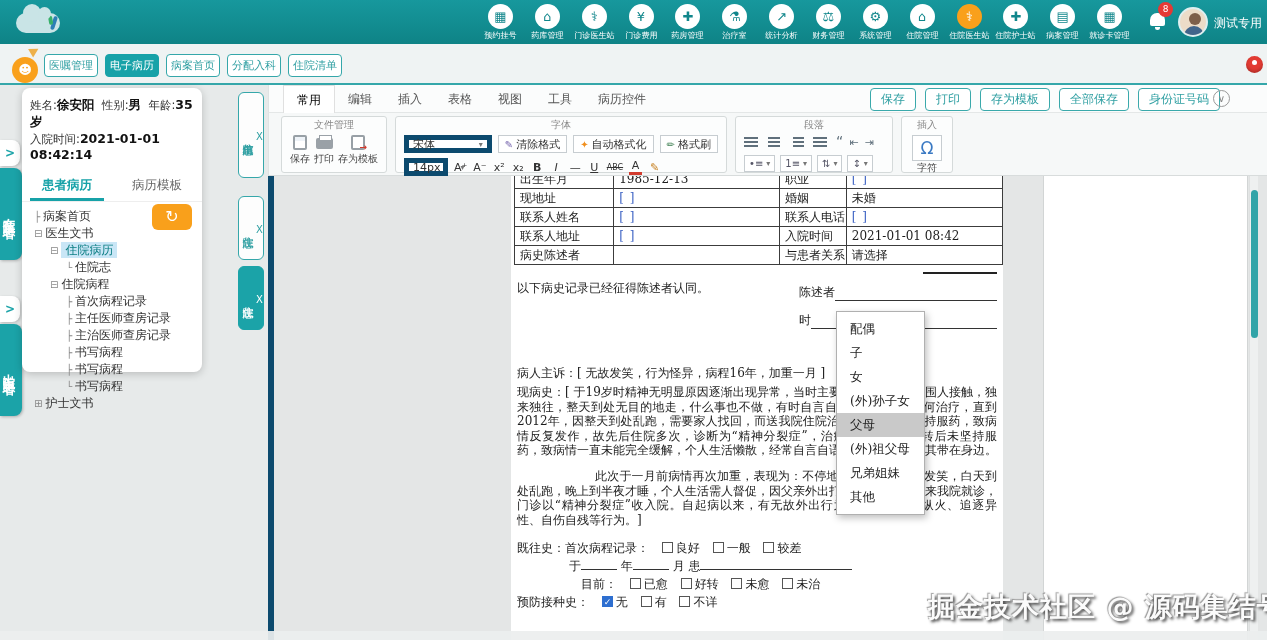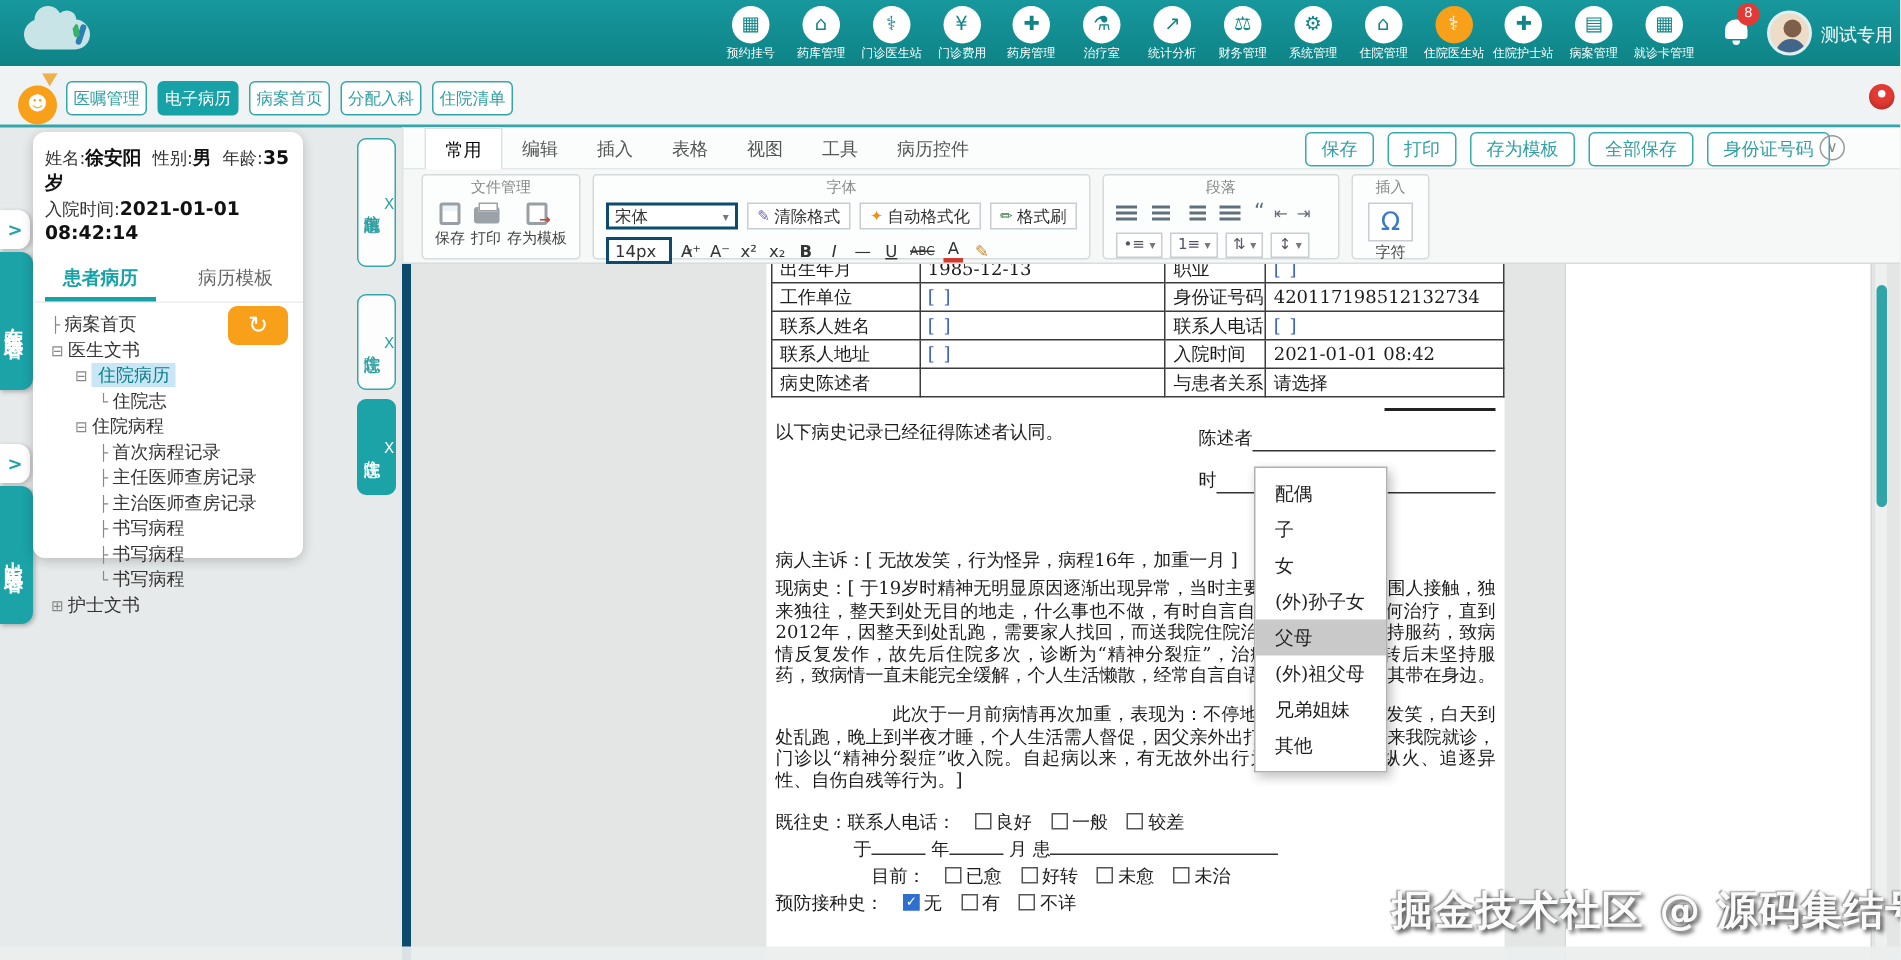--- a/index.html
+++ b/index.html
@@ -77,21 +77,21 @@
   .gtitle{text-align:center;font-size:10px;color:#888;padding-top:1px;}
   .g1{left:12px;width:106px;} .g2{left:126px;width:332px;} .g3{left:466px;width:158px;} .g4{left:632px;width:52px;}
   .g1row{display:flex;justify-content:space-around;padding:3px 6px 0;}
   .rbi{text-align:center;font-size:10px;color:#444;cursor:pointer;}
   .ic-doc{width:14px;height:15px;border:2px solid #98a0a6;border-radius:2px;margin:0 auto 2px;background:linear-gradient(#eef3f8 35%,#fff 35%);}
   .ic-print{width:17px;height:11px;background:#9aa1a7;border-radius:2px;margin:3px auto 3px;position:relative;}
   .ic-print::before{content:"";position:absolute;left:3px;top:-3px;width:11px;height:4px;background:#fff;border:1px solid #9aa1a7;}
   .ic-tpl{width:14px;height:15px;border:2px solid #98a0a6;border-radius:2px;margin:0 auto 2px;position:relative;background:#fff;}
   .ic-tpl::after{content:"→";position:absolute;right:-4px;bottom:-4px;color:#d23b2e;font-size:9px;font-weight:bold;}
   .frow{display:flex;align-items:center;gap:6px;padding:3px 8px 0;}
-  .fsel{height:18px;border:2px solid #0c4a6e;background:#fff;font-size:11px;color:#333;padding:1px 4px;display:flex;align-items:center;gap:20px;cursor:pointer;}
+  .fsel{height:18px;border:5px solid #0c4a6e;background:#fff;font-size:11px;color:#333;padding:1px 4px;display:flex;align-items:center;gap:20px;cursor:pointer;}
   .fbtn{height:18px;border:1px solid #c7cdd1;background:#fff;font-size:11px;color:#333;padding:1px 6px;display:flex;align-items:center;gap:3px;cursor:pointer;white-space:nowrap;}
   .spark{color:#f08f1e;font-size:10px;} .pen{color:#3b7d4f;font-size:10px;} .erase{color:#7a6ab0;font-size:10px;}
   .caret{font-size:8px;color:#777;}
   .fmt{font-size:11px;color:#333;cursor:pointer;min-width:13px;text-align:center;}
   .fmt.bold{font-weight:bold;} .fmt.it{font-style:italic;} .fmt.un{text-decoration:underline;}
   .fmt.del{text-decoration:line-through;font-size:8px;} .fmt.fc{border-bottom:3px solid #d23b2e;}
   .alico{width:17px;height:13px;padding-top:1px;cursor:pointer;}
   .bars{width:14px;height:2px;background:#60707c;box-shadow:0 4px 0 0 #60707c,0 8px 0 0 #60707c;}
   .alico.c .bars{margin-left:1px;width:12px;} .alico.r .bars{margin-left:3px;width:11px;}
   .g3row{display:flex;align-items:flex-start;gap:6px;padding:4px 8px 0;}
@@ -380,24 +380,24 @@
     <div class="page">
       <table class="ptable">
         <tbody>
             <tr>
           <td class="cw0">出生年月</td>
           <td class="cw1">1985-12-13</td>
           <td class="cw2">职业</td>
           <td class="cw3 bv">[ ]</td>
         </tr>
         <tr>
-          <td class="cw0">工作单位</td>
+          <td class="cw0">现地址</td>
           <td class="cw1 bv">[ ]</td>
-          <td class="cw2">身份证号码</td>
-          <td class="cw3">420117198512132734</td>
+          <td class="cw2">婚姻</td>
+          <td class="cw3">未婚</td>
         </tr>
         <tr>
           <td class="cw0">联系人姓名</td>
           <td class="cw1 bv">[ ]</td>
           <td class="cw2">联系人电话</td>
           <td class="cw3 bv">[ ]</td>
         </tr>
         <tr>
           <td class="cw0">联系人地址</td>
           <td class="cw1 bv">[ ]</td>
@@ -427,21 +427,21 @@
             </div>
         </div>
       </div>
 
       <div class="chief">病人主诉：[ 无故发笑，行为怪异，病程16年，加重一月 ]</div>
       <div class="para">现病史：[ 于19岁时精神无明显原因逐渐出现异常，当时主要表现为不愿跟周围人接触，独来独往，整天到处无目的地走，什么事也不做，有时自言自语，当时未做任何治疗，直到2012年，因整天到处乱跑，需要家人找回，而送我院住院治疗，出院后未坚持服药，致病情反复发作，故先后住院多次，诊断为“精神分裂症”，治疗好转出院，好转后未坚持服药，致病情一直未能完全缓解，个人生活懒散，经常自言自语，家人外出时将其带在身边。</div>
       <div class="para2">此次于一月前病情再次加重，表现为：不停地自言自语，无故发笑，白天到处乱跑，晚上到半夜才睡，个人生活需人督促，因父亲外出打工无人照顾，遂来我院就诊，门诊以“精神分裂症”收入院。自起病以来，有无故外出行为，否认有消极纵火、追逐异性、自伤自残等行为。]</div>
 
       <div class="hist">
         <div class="hl">
-          <span>既往史：联系人电话：</span>
+          <span>既往史：首次病程记录：</span>
           <span class="cb"></span><span>良好</span>
           <span class="cb"></span><span>一般</span>
           <span class="cb"></span><span>较差</span>
         </div>
         <div class="hl in1">
           <span>于</span><span class="ul" style="width:36px;"></span>
           <span>年</span><span class="ul" style="width:36px;"></span>
           <span>月 患</span><span class="ul" style="width:152px;"></span>
         </div>
         <div class="hl in2">

